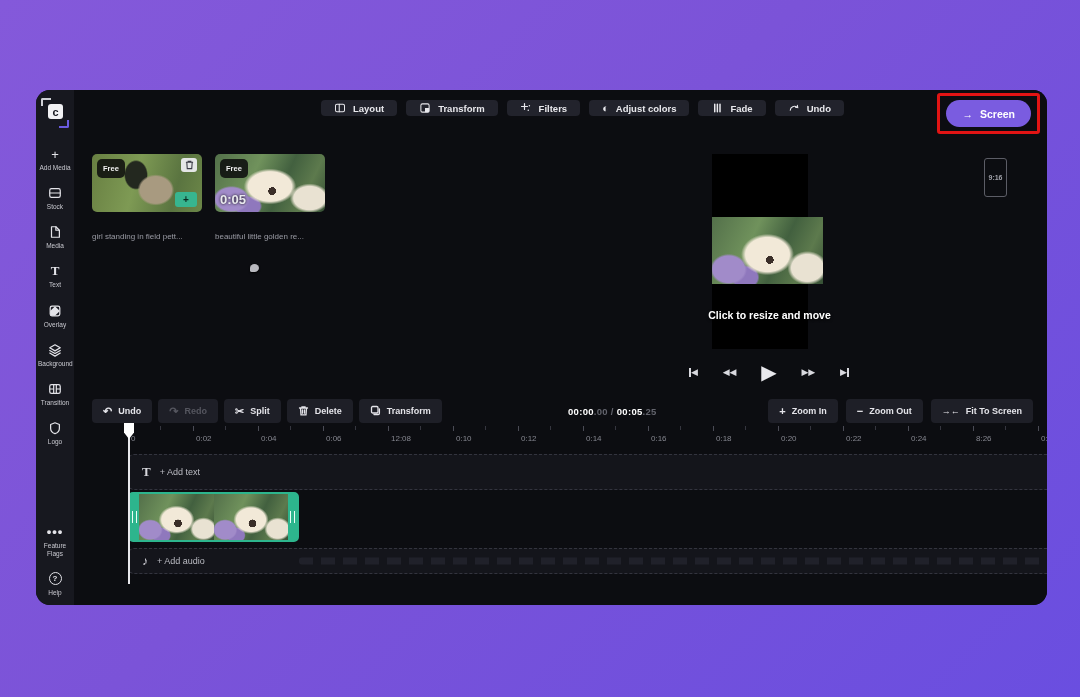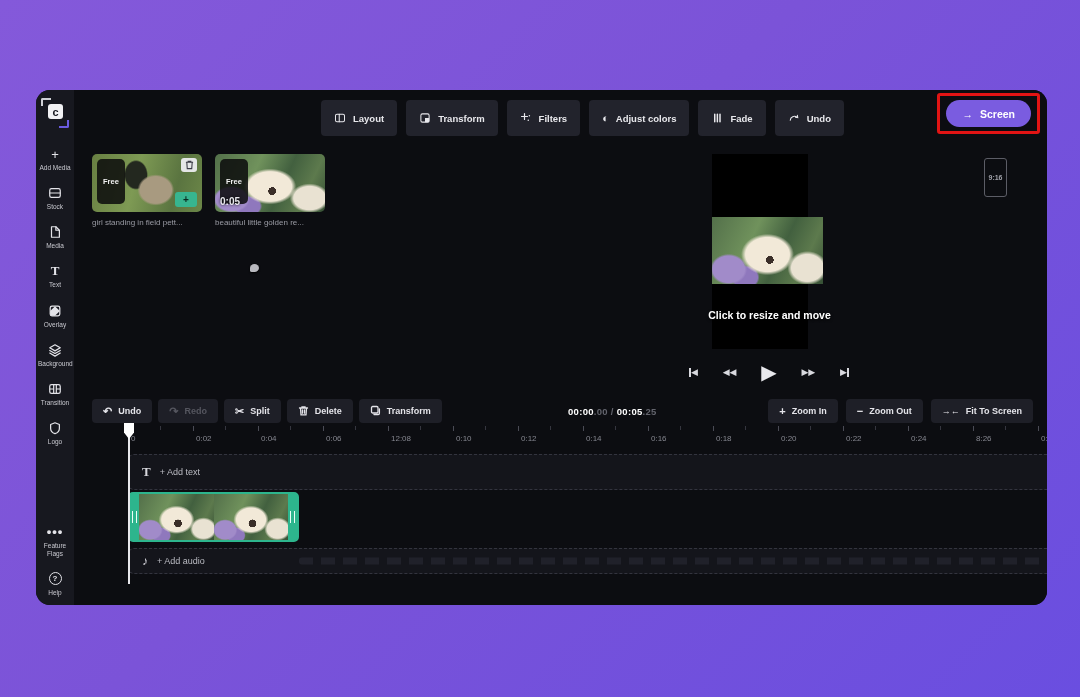--- a/index.html
+++ b/index.html
@@ -21,36 +21,36 @@
   .sb-lbl { font-size:6.5px; color:#c9c9d0; text-align:center; line-height:1.25; max-width:34px; }
   .sb-spacer { flex:1; }
   .help-circle { width:13px; height:13px; border:1.3px solid #e3e3e8; border-radius:50%; font-size:8px; color:#e3e3e8; display:flex; align-items:center; justify-content:center; font-weight:bold; }
 
   
   .main { flex:1; position:relative; background:#0c0d11; }
 
   
   .top-toolbar { position:absolute; left:0; top:0; width:100%; height:48px; display:flex; align-items:center; }
   .tool-group { position:absolute; left:247px; top:10px; display:flex; gap:9px; }
-  .tool-btn { height:36px; background:#22232c; border:none; border-radius:4px; color:#e8e8ec; font-size:9.5px; font-weight:bold; display:flex; align-items:center; gap:7px; padding:0 13px; cursor:pointer; font-family:"Liberation Sans",sans-serif; }
+  .tool-btn { height:16px; background:#22232c; border:none; border-radius:4px; color:#e8e8ec; font-size:9.5px; font-weight:bold; display:flex; align-items:center; gap:7px; padding:0 13px; cursor:pointer; font-family:"Liberation Sans",sans-serif; }
   .tool-btn .t-ico { font-size:11px; display:flex; align-items:center; }
   .tool-btn svg { width:12px; height:12px; stroke:#e8e8ec; fill:none; stroke-width:1.4; stroke-linecap:round; }
   .export-wrap { position:absolute; right:7px; top:3px; border:3px solid #e21414; padding:4px 6px; border-radius:3px; }
   .export-btn { background:#7a5ce0; color:#fff; border:none; border-radius:14px; height:27px; padding:0 16px; font-size:10.5px; font-weight:bold; display:flex; align-items:center; gap:7px; cursor:pointer; font-family:"Liberation Sans",sans-serif; }
 
   
   .media-cards { position:absolute; left:18px; top:64px; display:flex; gap:13px; }
   .media-card { width:110px; cursor:pointer; }
   .thumb { width:110px; height:58px; border-radius:5px; position:relative; overflow:hidden; }
-  .badge-free { position:absolute; left:5px; top:5px; background:rgba(10,10,12,.85); color:#f2f2f2; font-size:7.5px; font-weight:bold; padding:18px 6px; border-radius:5px; }
-  .badge-dur { position:absolute; left:5px; bottom:5px; color:#e9e9ee; font-size:10px; font-weight:bold; text-shadow:0 0 3px #000; }
+  .badge-free { position:absolute; left:5px; top:5px; background:rgba(10,10,12,.85); color:#f2f2f2; font-size:7.5px; font-weight:bold; padding:5px 6px; border-radius:5px; }
+  .badge-dur { position:absolute; left:5px; bottom:5px; color:#e9e9ee; font-size:13px; font-weight:bold; text-shadow:0 0 3px #000; }
   .thumb-trash { position:absolute; right:5px; top:4px; width:16px; height:14px; background:rgba(240,240,244,.92); border-radius:3px; display:flex; align-items:center; justify-content:center; }
   .thumb-trash svg { width:9px; height:10px; stroke:#3a3b45; fill:none; stroke-width:1.2; }
   .thumb-add { position:absolute; right:5px; bottom:5px; width:22px; height:15px; background:#37b58f; border-radius:3px; color:#0c2b20; font-size:10px; font-weight:bold; display:flex; align-items:center; justify-content:center; }
-  .media-title { margin-top:6px; font-size:8px; color:#9a9ba4; white-space:nowrap; overflow:hidden; }
+  .media-title { margin-top:20px; font-size:8px; color:#9a9ba4; white-space:nowrap; overflow:hidden; }
 
   .field-art { background:
     radial-gradient(ellipse 26% 42% at 58% 62%, #a89a80 55%, rgba(168,154,128,0) 64%),
     radial-gradient(ellipse 16% 38% at 40% 36%, #23281f 60%, rgba(35,40,31,0) 68%),
     linear-gradient(105deg,#687f42 0%, #7e9a54 40%, #5a7440 75%, #6c8748 100%); }
   .puppy-art { background:
     radial-gradient(circle 4px at 52% 64%, #3a2e28 97%, rgba(58,46,40,0)),
     radial-gradient(ellipse 34% 44% at 50% 56%, #f2e9d8 58%, rgba(242,233,216,0) 70%),
     radial-gradient(ellipse 26% 36% at 15% 78%, #a18bc9 55%, rgba(161,139,201,0) 64%),
     radial-gradient(ellipse 20% 28% at 30% 90%, #8f78bd 55%, rgba(143,120,189,0) 64%),

